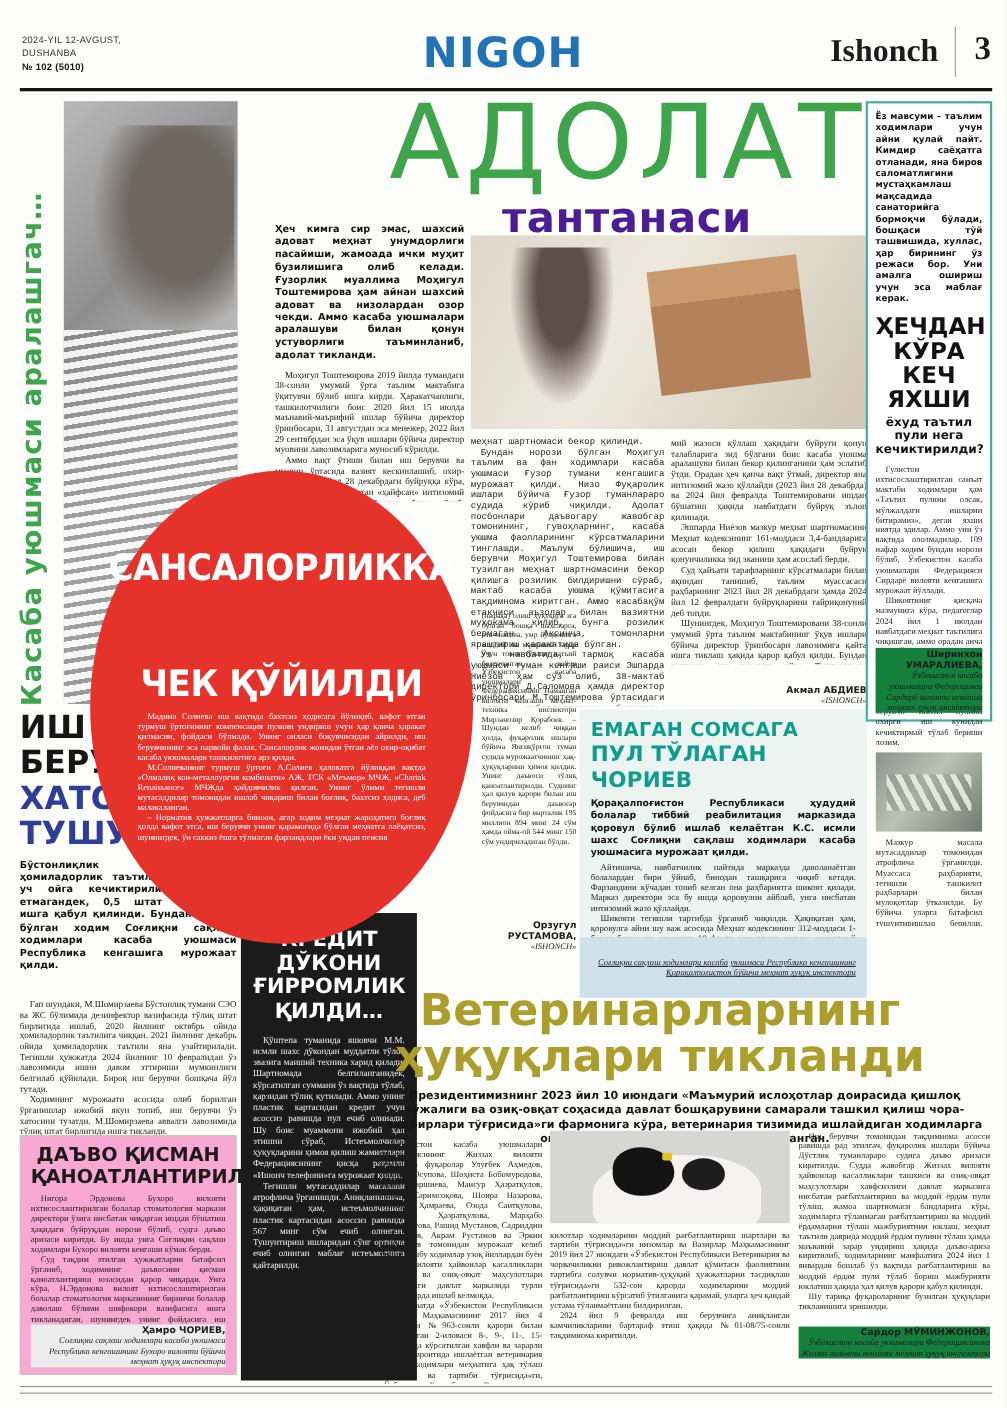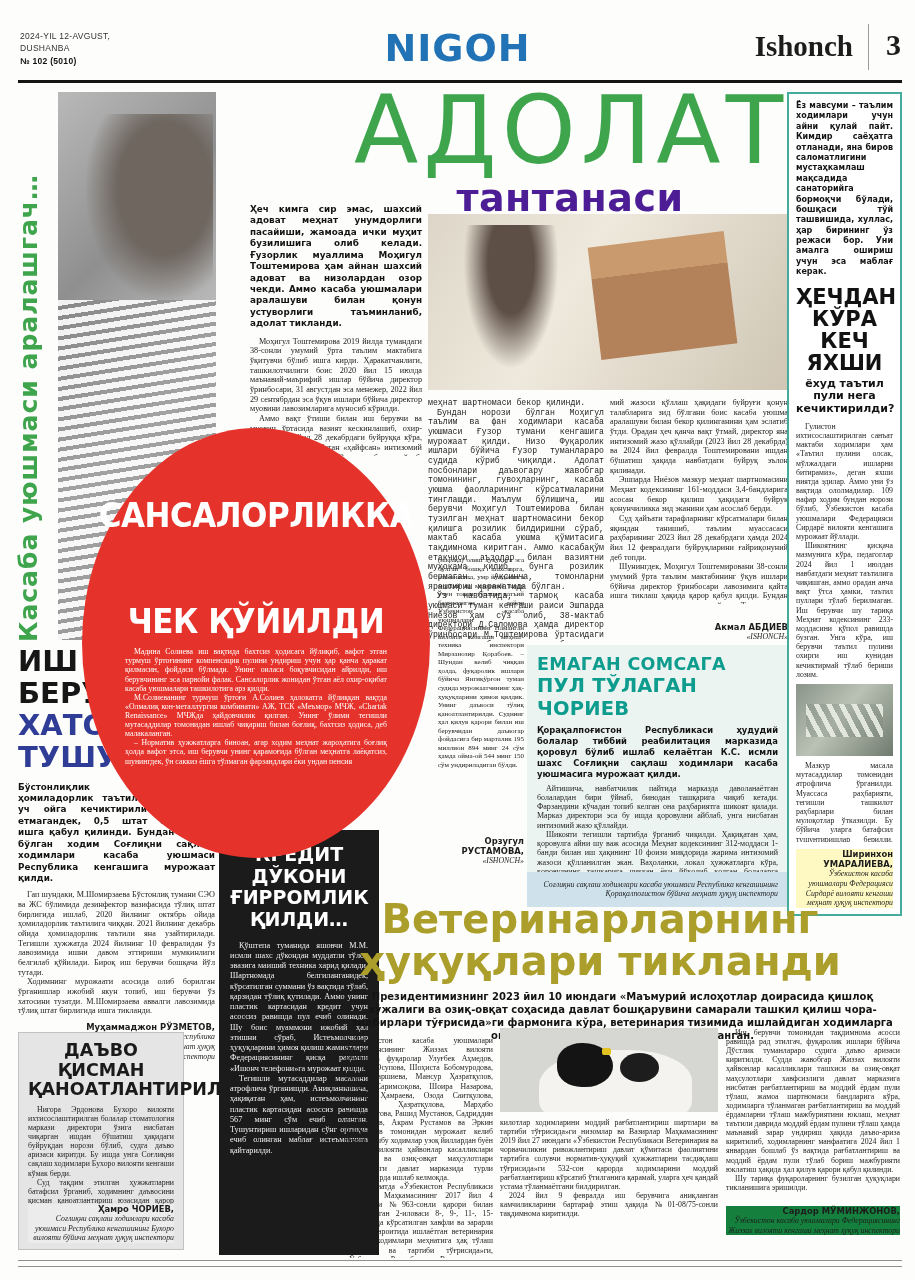--- a/index.html
+++ b/index.html
@@ -57,54 +57,54 @@
             font-size:33px;line-height:1.08;letter-spacing:-.5px;transform:scaleX(.94);}
   .rc-body{width:262px;margin:8px auto 0;color:#fff;font-size:7.8px;line-height:1.17;text-align:justify;height:240px;overflow:hidden;}
   .quote-col{left:438px;top:556px;width:86px;height:310px;font-size:7px;line-height:1.22;text-align:justify;}
   .qc-by{position:absolute;left:0;right:0;bottom:0;background:#fdfdfc;}
 
   
   .ish{left:18px;top:646px;width:197px;}
   .ish-h{font-family:"DejaVu Sans",sans-serif;font-weight:800;font-size:29px;line-height:1.1;color:#161616;}
   .ish-h .blue{color:#2f3d96;}
   .ish-lead{margin-top:8px;}
-  .ish-body{margin-top:6px;}
-
-  
-  .davo{left:18px;top:1032px;width:166px;height:218px;background:#e5e5e5;border:1px solid #c2c2c2;box-sizing:border-box;padding:8px 9px 30px;}
+  .ish-body{margin-top:24px;}
+
+  
+  .davo{left:18px;top:1032px;width:197px;height:218px;background:#f9a8d4;border:1px solid #c2c2c2;box-sizing:border-box;padding:8px 9px 30px;}
   .davo-h{text-align:center;font-family:"DejaVu Sans",sans-serif;font-weight:800;font-size:17.5px;line-height:1.12;color:#1a1a1a;}
   .davo-body{margin-top:5px;font-size:7.8px;line-height:1.17;text-align:justify;height:120px;overflow:hidden;}
   .davo-by{position:absolute;left:9px;right:9px;bottom:6px;background:#ececec;}
 
   
   .kredit{left:219px;top:830px;width:160px;height:425px;background:#1b1b1b;color:#f2f2f2;box-sizing:border-box;padding:14px 11px 10px;}
   .kredit-h{text-align:center;font-family:"DejaVu Sans",sans-serif;font-weight:800;font-size:19px;line-height:1.14;color:#fff;}
   .kredit-body{margin-top:10px;font-size:8.2px;line-height:1.25;text-align:justify;height:250px;overflow:hidden;}
   .kredit-by{position:absolute;left:11px;right:11px;bottom:10px;background:#1b1b1b;}
   .kredit .by-role{color:#e8e8e8;}
 
   
   .emagan{left:527px;top:645px;width:261px;height:262px;background:#ecf4f1;box-sizing:border-box;padding:9px 10px 36px;}
   .emagan-h1{font-family:"DejaVu Sans",sans-serif;font-weight:800;font-size:17.5px;color:#0d9c8d;letter-spacing:.3px;}
   .emagan-h2{font-family:"DejaVu Sans",sans-serif;font-weight:800;font-size:19.5px;color:#0d9c8d;letter-spacing:.2px;}
   .emagan-lead{margin-top:5px;font-size:8.4px;}
   .emagan-body{margin-top:4px;font-size:8px;line-height:1.16;text-align:justify;height:118px;overflow:hidden;}
   .emagan-byname{position:absolute;right:10px;bottom:26px;}
-  .emagan-byband{position:absolute;left:0;right:0;bottom:0;background:#cfe2ec;padding:8px 10px;}
-
-  
-  .rbox{left:787px;top:92px;width:115px;height:824px;border:2px solid #45ab9c;box-sizing:border-box;padding:7px 7px 64px;background:#fff;}
+  .emagan-byband{position:absolute;left:0;right:0;bottom:0;background:#cfe2ec;padding:18px 10px;text-decoration:underline;}
+
+  
+  .rbox{left:787px;top:92px;width:115px;height:564px;border:2px solid #45ab9c;box-sizing:border-box;padding:7px 7px 64px;background:#fff;}
   .rb-intro{font-family:"DejaVu Sans",sans-serif;font-weight:700;font-size:8px;line-height:1.3;text-align:justify;color:#141414;}
   .rb-title{margin-top:8px;text-align:center;font-family:"DejaVu Sans",sans-serif;font-weight:900;font-size:21px;line-height:1.05;color:#121212;}
   .rb-sub{margin-top:4px;text-align:center;font-family:"DejaVu Sans",sans-serif;font-weight:700;font-size:11px;line-height:1.15;color:#121212;}
   .rb-body{margin-top:6px;font-size:7.8px;line-height:1.18;text-align:justify;height:420px;overflow:hidden;}
   .photo-money{width:97px;height:72px;margin:5px 0;background:linear-gradient(130deg,#8a9489,#b9c2b4 45%,#6f7a6e);position:relative;}
   .pm-fan{position:absolute;left:10%;top:28%;width:80%;height:46%;
           background:repeating-linear-gradient(62deg,rgba(232,236,226,.9) 0 5px,rgba(120,130,118,.3) 5px 11px);}
-  .rb-by{position:absolute;left:7px;right:7px;bottom:6px;background:#fef9c3;}
+  .rb-by{position:absolute;left:7px;right:7px;bottom:6px;background:#15803d;}
 
   
   .vet-title{left:300px;top:898px;width:600px;text-align:center;font-family:"DejaVu Sans",sans-serif;font-weight:700;
              font-size:40px;line-height:1.06;color:#ab9e2a;}
   .vet-lead{left:345px;top:990px;width:555px;text-align:center;font-family:"DejaVu Sans",sans-serif;font-weight:700;
             font-size:10px;line-height:1.3;color:#141414;}
   .vet-col1{left:345px;top:1036px;width:148px;height:222px;font-size:7.8px;line-height:1.17;}
   .photo-cow{left:500px;top:1028px;width:218px;height:84px;background:#d6d7d2;overflow:hidden;}
   .cow-body{position:absolute;left:18%;top:26%;width:70%;height:88%;background:#f4f3ef;border-radius:48% 42% 30% 30%;}
   .cow-patch1{position:absolute;left:26%;top:18%;width:26%;height:52%;background:#141414;border-radius:50% 60% 55% 50%;}

